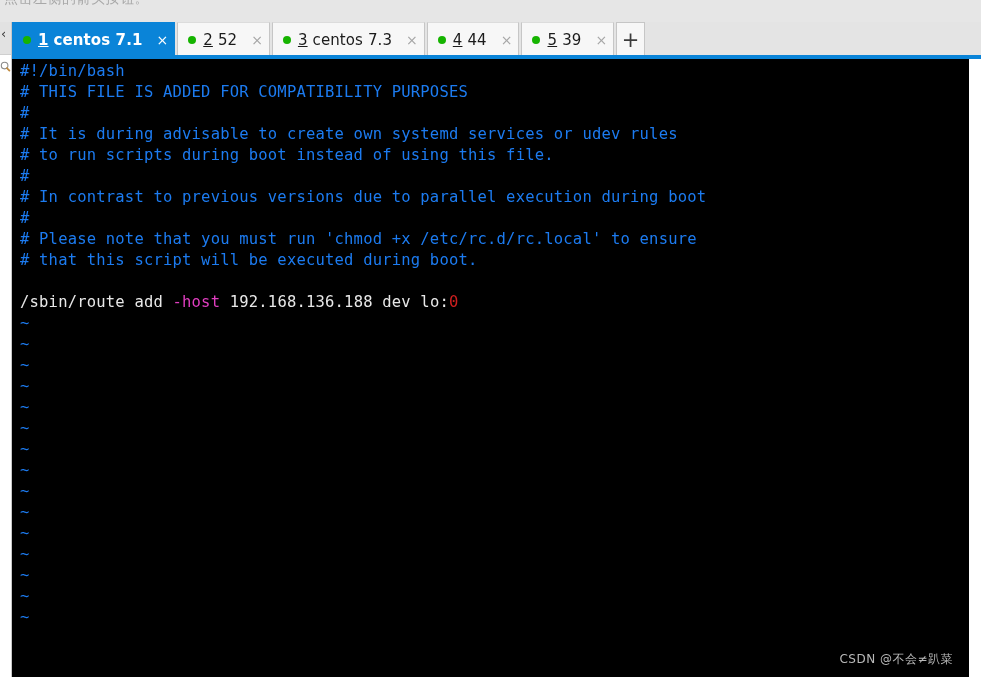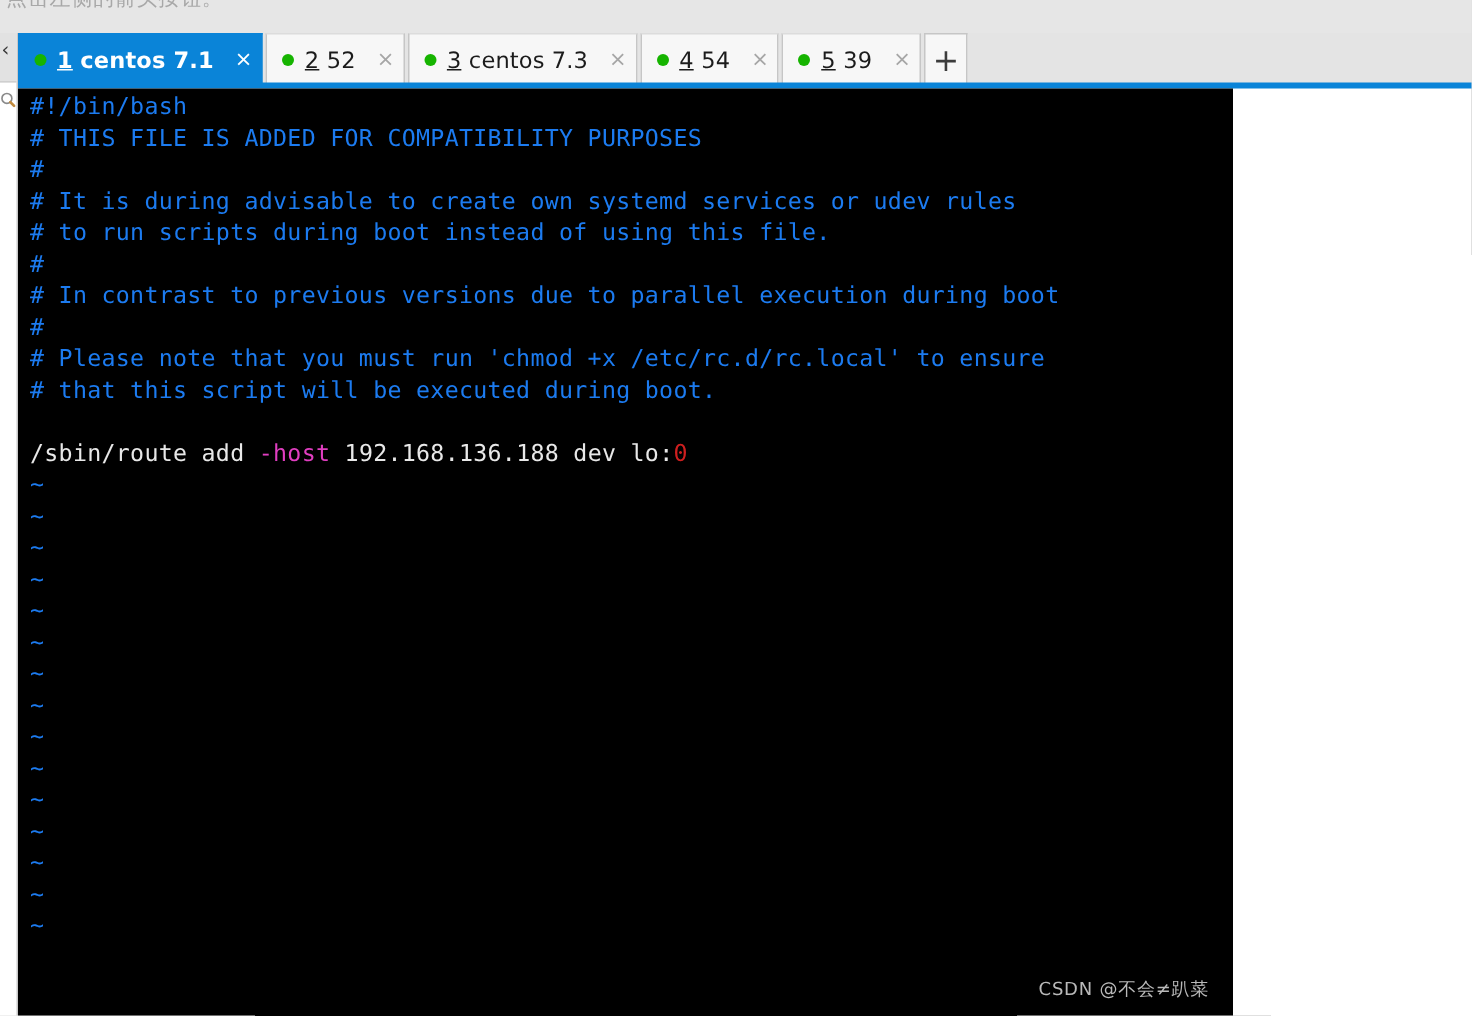--- a/index.html
+++ b/index.html
@@ -174,21 +174,21 @@
     width: 969px;
     height: 4px;
     background: #0a84d8;
   }
 
   
   .terminal {
     position: absolute;
     left: 12px;
     top: 59px;
-    width: 810px;
+    width: 957px;
     height: 618px;
     background: #000000;
     overflow: hidden;
   }
   .term-inner {
     position: absolute;
     left: 8px;
     top: 2px;
     right: 0;
     bottom: 0;
@@ -253,21 +253,21 @@
           <span class="label"><span class="mn">2</span><span style="margin-left: 5px;">52</span></span>
           <span class="close">×</span>
         </div>
         <div class="tab">
           <span class="dot" style="background: rgb(22, 180, 0);"></span>
           <span class="label"><span class="mn">3</span><span style="margin-left: 5px;">centos 7.3</span></span>
           <span class="close">×</span>
         </div>
         <div class="tab">
           <span class="dot" style="background: rgb(22, 180, 0);"></span>
-          <span class="label"><span class="mn">4</span><span style="margin-left: 5px;">54</span></span>
+          <span class="label"><span class="mn">4</span><span style="margin-left: 5px;">44</span></span>
           <span class="close">×</span>
         </div>
         <div class="tab">
           <span class="dot" style="background: rgb(22, 180, 0);"></span>
           <span class="label"><span class="mn">5</span><span style="margin-left: 5px;">39</span></span>
           <span class="close">×</span>
         </div>
         <div class="tab-add">+</div>
       </div>
   </div>

